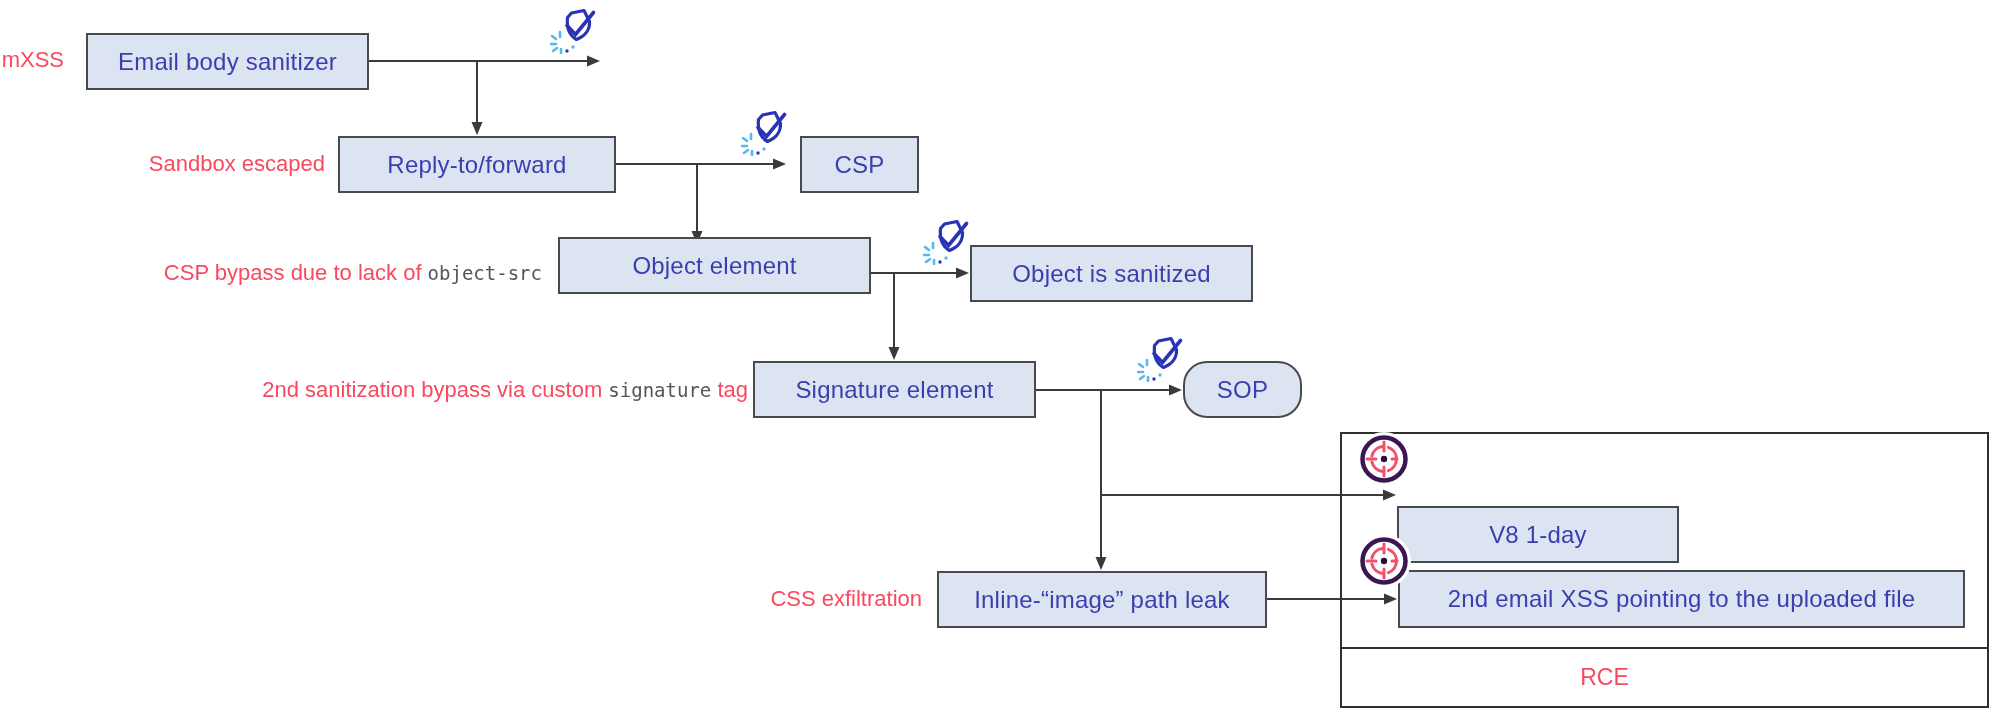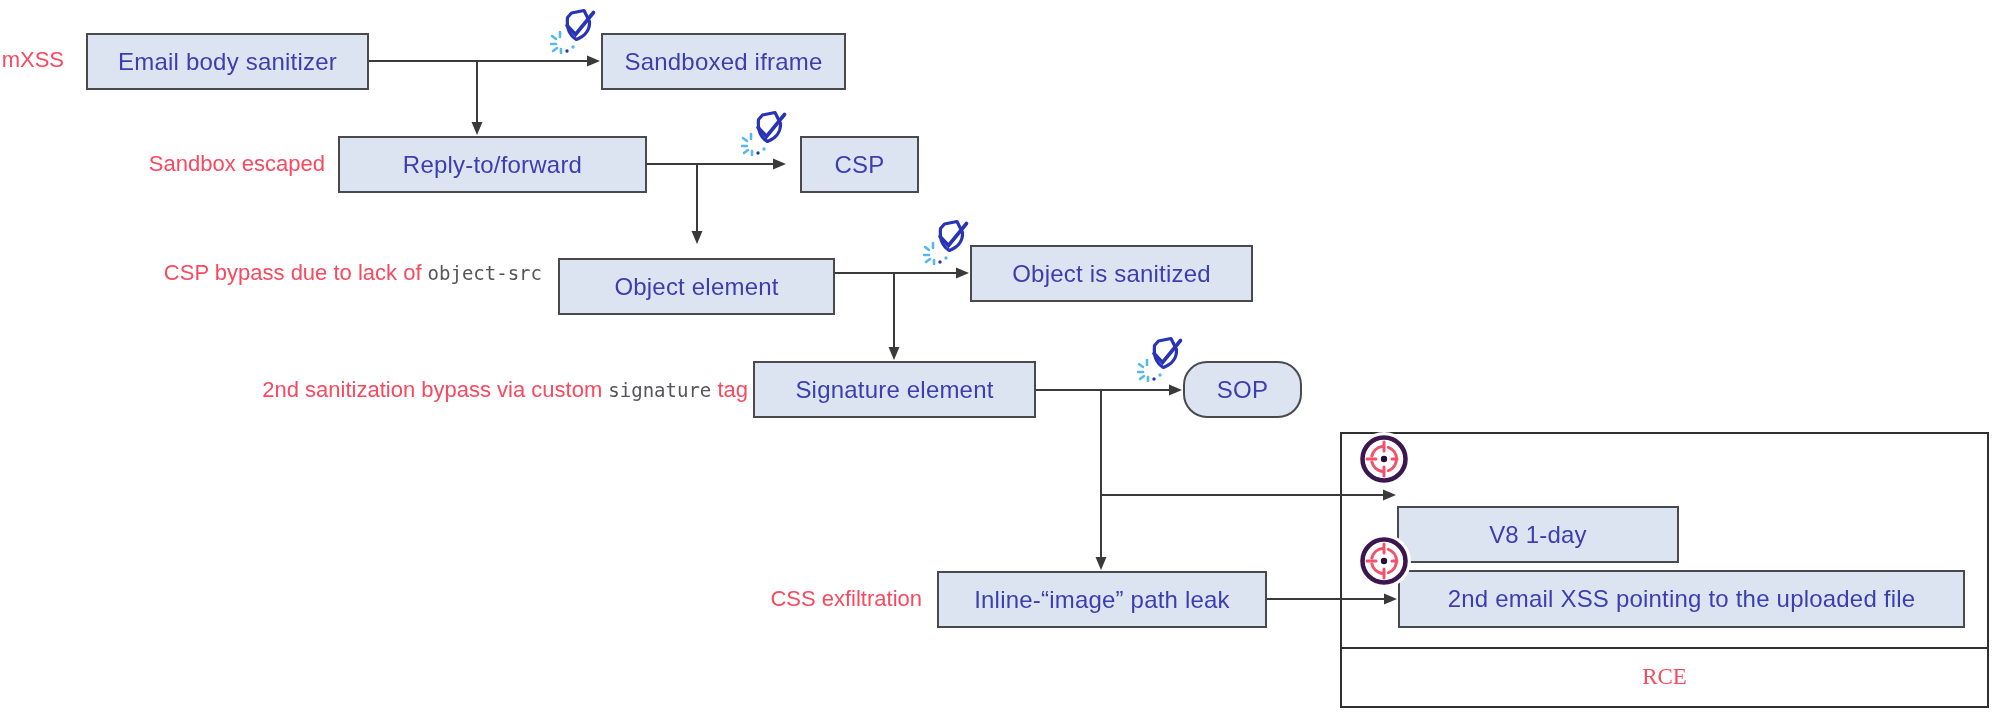--- a/index.html
+++ b/index.html
@@ -47,27 +47,26 @@
     border:2px solid #303030;
     background:transparent;
     z-index:0;
   }
   .bigbox .divider{
     position:absolute;left:0;right:0;top:213px;height:0;
     border-top:2px solid #303030;
   }
   .rce-label{
     position:absolute;
-    left:1342px;top:677px;width:645px;
+    left:1282px;top:677px;width:645px;
     text-align:center;
     transform:translateY(-50%);
     color:var(--annotation-red,#f8495f);
     font-size:23px;
     z-index:2;
-    font-family:Liberation Serif, serif;
   }
   .icon{position:absolute;z-index:3;}
 </style>
 </head>
 <body>
 
 <div class="canvas">
 
   <div class="bigbox">
     <div class="divider"></div>
@@ -100,24 +99,23 @@
     <polygon class="arrowhead" points="1101,570 1095.5,557 1106.5,557"></polygon>
 
     <line class="connector" x1="1101" y1="495" x2="1385" y2="495"></line>
     <polygon class="arrowhead" points="1396,495 1383,489.5 1383,500.5"></polygon>
 
     <line class="connector" x1="1267" y1="599" x2="1386" y2="599"></line>
     <polygon class="arrowhead" points="1397,599 1384,593.5 1384,604.5"></polygon>
   </svg>
 
   <div class="node" style="left:86px;top:33px;width:283px;">Email body sanitizer</div>
-  <div class="node" style="left:601px;top:33px;width:245px;">Sandboxed iframe</div>
-  <div class="node" style="left:338px;top:136px;width:309px;">Reply-to/forward</div>
+  <div class="node" style="left:338px;top:136px;width:278px;">Reply-to/forward</div>
   <div class="node" style="left:787px;top:136px;width:119px;margin-left:13px;">CSP</div>
-  <div class="node" style="left:558px;top:258px;width:277px;">Object element</div>
+  <div class="node" style="left:558px;top:237px;width:313px;">Object element</div>
   <div class="node" style="left:753px;top:361px;width:283px;">Signature element</div>
   <div class="node" style="left:970px;top:245px;width:283px;">Object is sanitized</div>
   <div class="node" style="left:1183px;top:361px;width:119px;border-radius:24px;">SOP</div>
   <div class="node" style="left:1397px;top:466px;width:282px;margin-top:40px;">V8 1-day</div>
   <div class="node" style="left:937px;top:571px;width:330px;">Inline-“image” path leak</div>
   <div class="node" style="left:1398px;top:570px;width:567px;height:58px;text-align:center;">2nd email XSS pointing to the uploaded file</div>
 
   <div class="annotation" style="right:1935px;top:60px;"><span>mXSS</span></div>
   <div class="annotation" style="right:1674px;top:164px;"><span>Sandbox escaped</span></div>
   <div class="annotation" style="right:1457px;top:273px;"><span>CSP bypass due to lack of </span><span class="mono">object-src</span></div>

